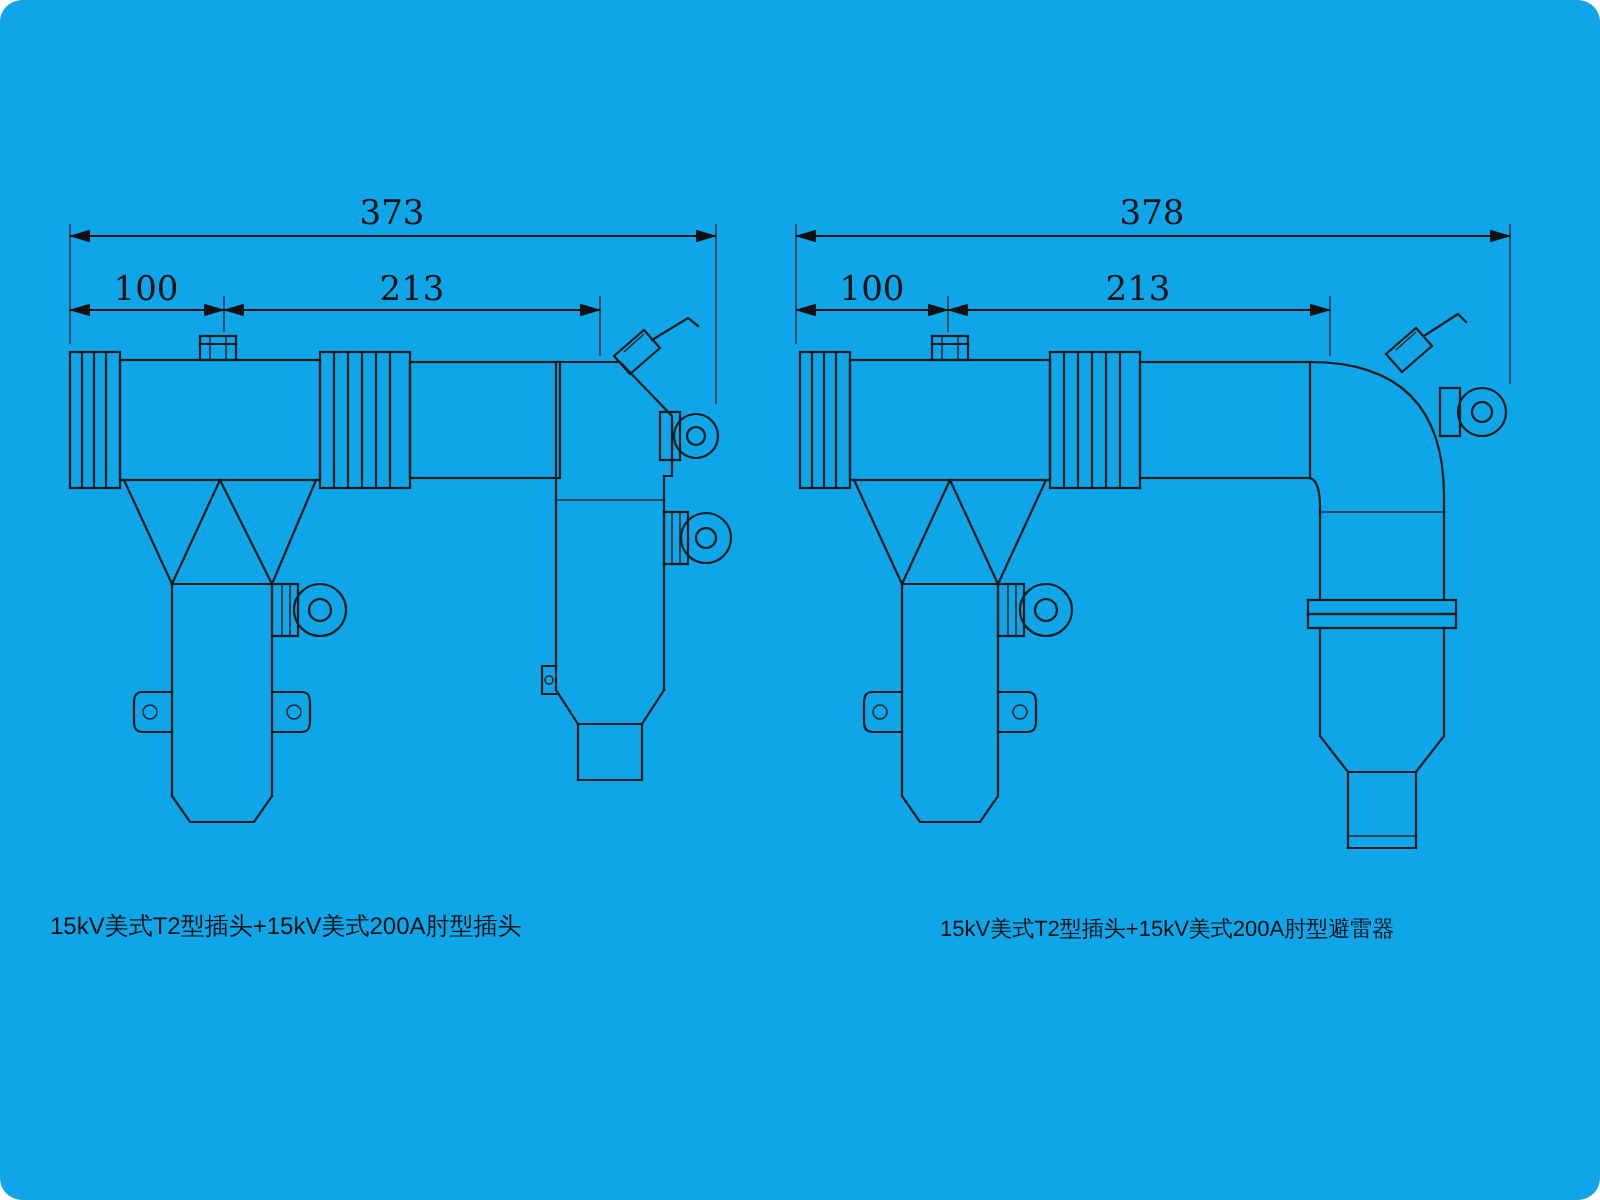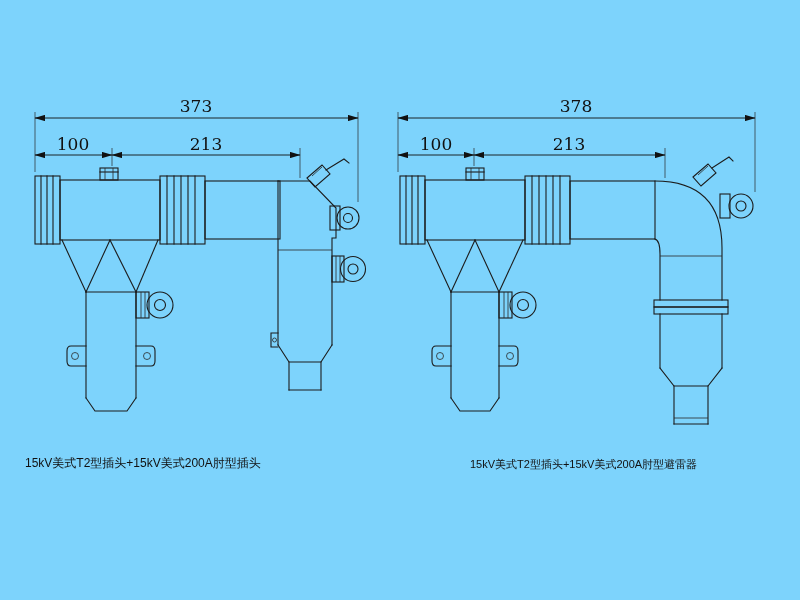--- a/index.html
+++ b/index.html
@@ -1,17 +1,17 @@
 <!DOCTYPE html>
 <html><head>
 <meta charset="utf-8">
 <style>
   html,body{margin:0;padding:0;background:#fff;}
-  .canvas{position:relative;width:800px;height:600px;background:#7dd3fc;overflow:hidden;
-          font-family:"Liberation Sans", sans-serif;}
+  .canvas{position:relative;width:800px;height:600px;background:#0ea5e9;overflow:hidden;
+          font-family:"Liberation Sans", sans-serif;border-radius:11px;}
   svg{display:block;}
   .ln{stroke:#1c1c1c;stroke-width:1.1;fill:none;stroke-linecap:square;}
   .thin{stroke:#2a2a2a;stroke-width:0.8;fill:none;}
   .ext{stroke:#2a2a2a;stroke-width:0.7;fill:none;}
   .dimline{stroke:#111;stroke-width:0.9;fill:none;}
   .dimtxt{font-family:"DejaVu Serif", serif;font-size:17px;fill:#111;}
   .cap{font-family:"Liberation Sans", sans-serif;font-size:12px;fill:#111;}
   .cap2{font-family:"Liberation Sans", sans-serif;font-size:11px;fill:#111;}
 </style>
 </head>

